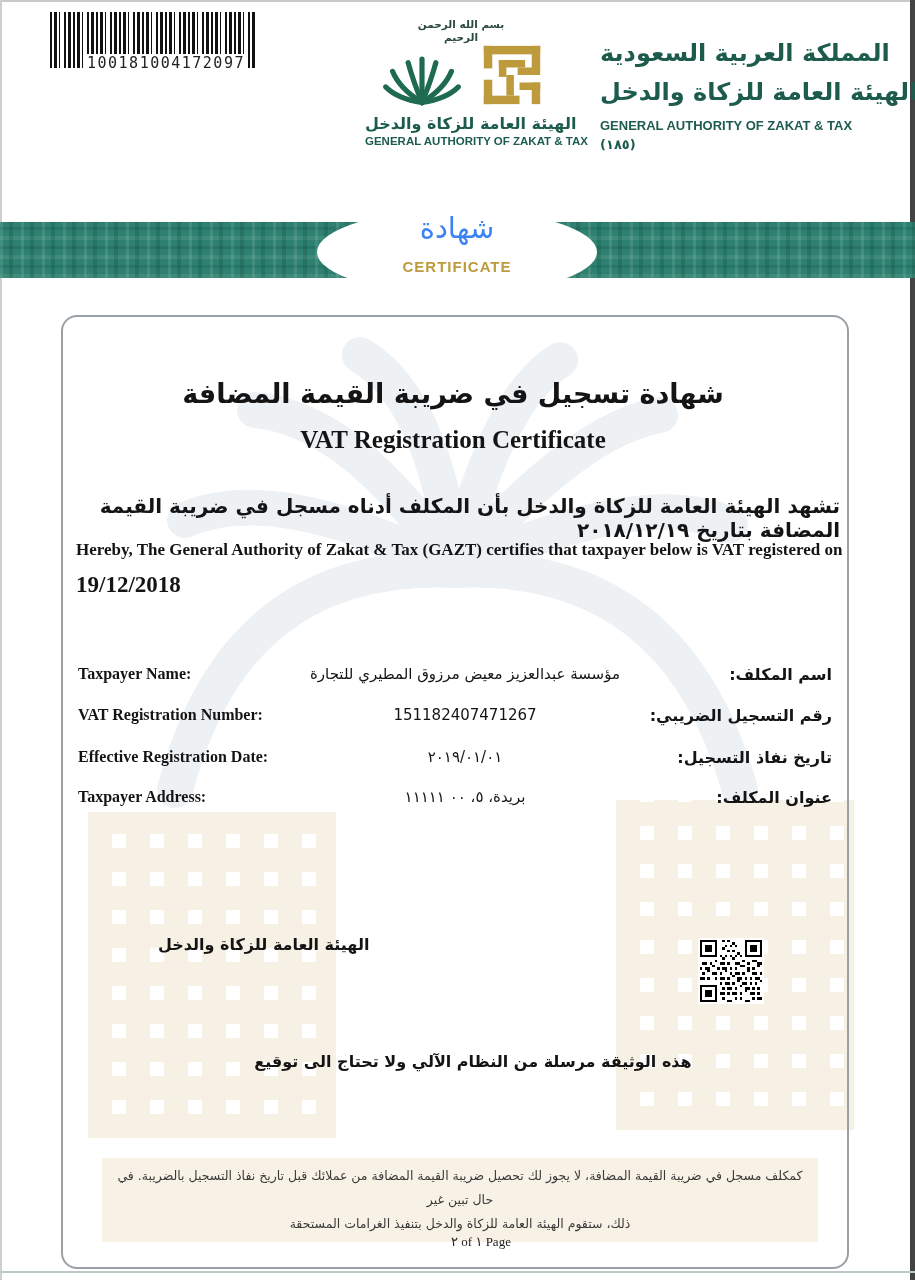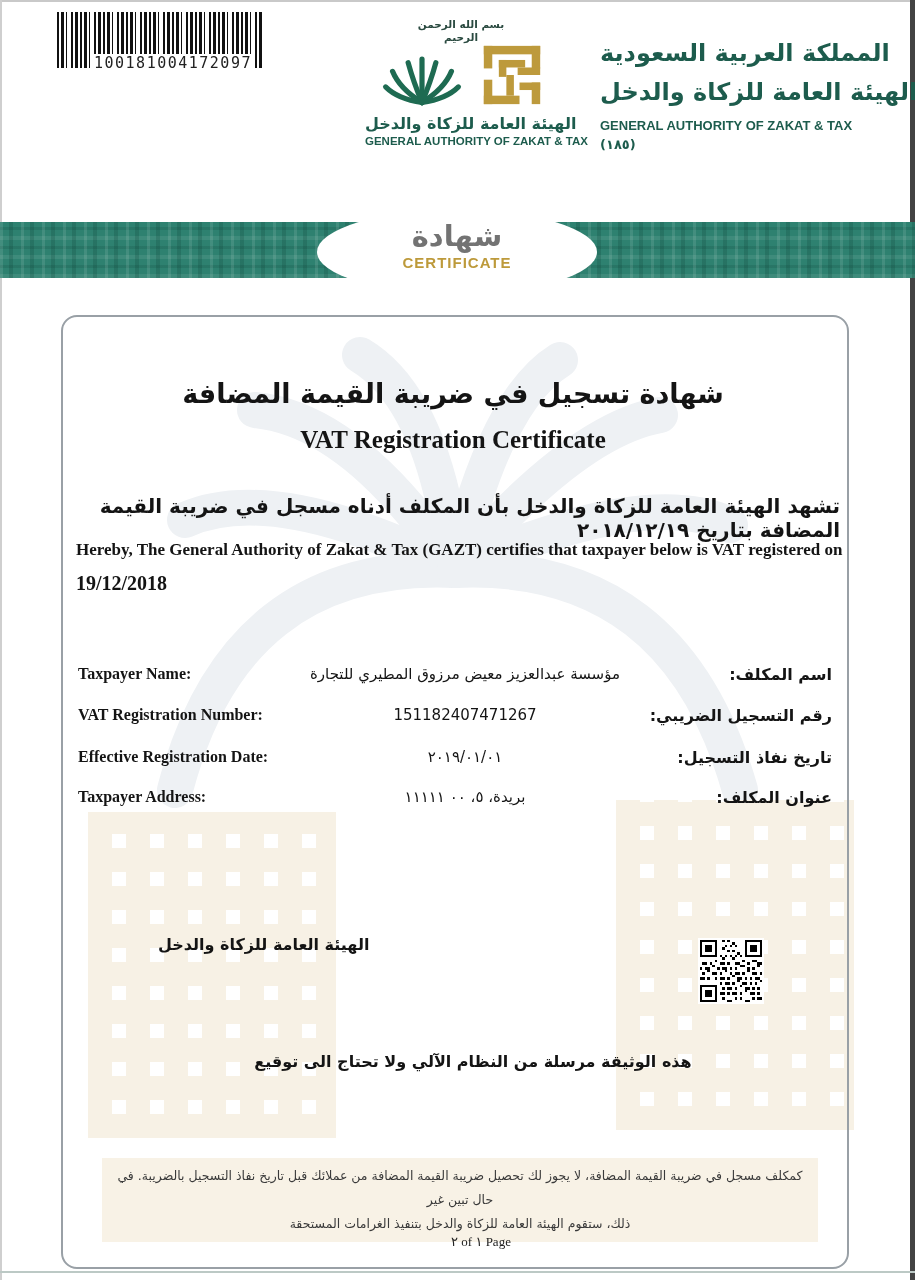--- a/index.html
+++ b/index.html
@@ -7,21 +7,21 @@
          font-family:"DejaVu Sans",sans-serif;color:#141414;}
   .abs{position:absolute;}
 
   
   .edge-top{left:0;top:0;width:915px;height:2px;background:#c9c9c9;}
   .edge-left{left:0;top:0;width:2px;height:1280px;background:#cfcfcf;}
   .edge-right{right:0;top:0;width:5px;height:1280px;background:#434343;}
   .edge-bottom{left:0;top:1271px;width:915px;height:2px;background:#bcc9c5;}
 
   
-  .barcode{left:57px;top:12px;width:206px;height:56px;
+  .barcode{left:50px;top:12px;width:206px;height:56px;
     background:repeating-linear-gradient(90deg,#111 0 2px,#fff 2px 4px,#111 4px 7px,#fff 7px 9px,
       #111 9px 10px,#fff 10px 14px,#111 14px 16px,#fff 16px 18px,#111 18px 21px,#fff 21px 23px);}
   .barcode-number{position:absolute;left:34px;bottom:-4px;background:#fff;padding:0 3px;
     font:15px "DejaVu Sans Mono",monospace;letter-spacing:1.5px;color:#222;}
   .issue-block{left:118px;top:106px;width:162px;direction:rtl;text-align:left;
     font-weight:bold;font-size:14.5px;line-height:26px;color:#1f2735;}
   .issue-block div{white-space:nowrap;}
 
   .logo-stack{left:365px;top:14px;width:192px;text-align:center;}
   .bismillah{font-size:10.5px;font-weight:bold;color:#2a4a40;line-height:13px;width:120px;margin:4px auto;}
@@ -34,23 +34,23 @@
   .emblem-num{font-weight:bold;font-size:13px;margin-top:4px;}
 
   
   .banner{left:0;top:222px;width:915px;height:56px;background-color:#2e8170;
     background-image:
       repeating-linear-gradient(90deg,rgba(255,255,255,.10) 0 3px,transparent 3px 9px,rgba(10,58,48,.20) 9px 13px,transparent 13px 21px),
       repeating-linear-gradient(0deg,rgba(255,255,255,.08) 0 4px,transparent 4px 10px,rgba(10,58,48,.16) 10px 13px,transparent 13px 19px);
     z-index:1;}
   .banner-pill{left:317px;top:210px;width:280px;height:84px;background:#fff;border-radius:50%;
     text-align:center;z-index:2;}
-  .banner-ar{font-weight:bold;font-size:29px;color:#737373;margin-top:9px;}
+  .banner-ar{font-weight:normal;font-size:29px;color:#3b82f6;margin-top:1px;}
   .banner-en{font-family:"Liberation Sans",sans-serif;font-weight:bold;font-size:15px;
-    color:#bd9a3b;letter-spacing:1px;margin-top:1px;}
+    color:#bd9a3b;letter-spacing:1px;margin-top:13px;}
 
   
   .wm-palm{left:105px;top:330px;z-index:0;}
   .wm-kufic{background-image:
       repeating-linear-gradient(0deg,#f7f1e5 0 24px,rgba(255,255,255,0) 24px 38px),
       repeating-linear-gradient(90deg,#f7f1e5 0 24px,rgba(255,255,255,0) 24px 38px);
     z-index:0;}
   .wm-kufic-left{left:88px;top:812px;width:248px;height:326px;}
   .wm-kufic-right{left:616px;top:800px;width:238px;height:330px;}
 
@@ -61,21 +61,21 @@
   .title-ar{left:61px;top:378px;width:784px;text-align:center;direction:rtl;
     font-weight:bold;font-size:27px;z-index:3;}
   .title-en{left:61px;top:426px;width:784px;text-align:center;
     font-family:"Liberation Serif",serif;font-weight:bold;font-size:25px;z-index:3;}
 
   .stmt-ar{left:95px;top:494px;width:745px;direction:rtl;text-align:right;
     font-weight:bold;font-size:20px;z-index:3;}
   .stmt-en1{left:76px;top:540px;width:770px;font-family:"Liberation Serif",serif;
     font-weight:bold;font-size:17px;z-index:3;}
   .stmt-en2{left:76px;top:572px;width:770px;font-family:"Liberation Serif",serif;
-    font-weight:bold;font-size:20px;z-index:3;}
+    font-weight:bold;font-size:23px;z-index:3;}
 
   .field-row{left:76px;width:760px;height:24px;z-index:3;}
   .field-row .label-en{position:absolute;left:2px;font-family:"Liberation Serif",serif;
     font-weight:bold;font-size:16px;white-space:nowrap;}
   .field-row .value{position:absolute;left:209px;width:360px;text-align:center;direction:rtl;
     font-size:15px;white-space:nowrap;}
   .field-row .label-ar{position:absolute;right:4px;direction:rtl;font-weight:bold;
     font-size:16px;white-space:nowrap;}
   .row1{top:665px;} .row2{top:706px;} .row3{top:748px;} .row4{top:788px;}
 

